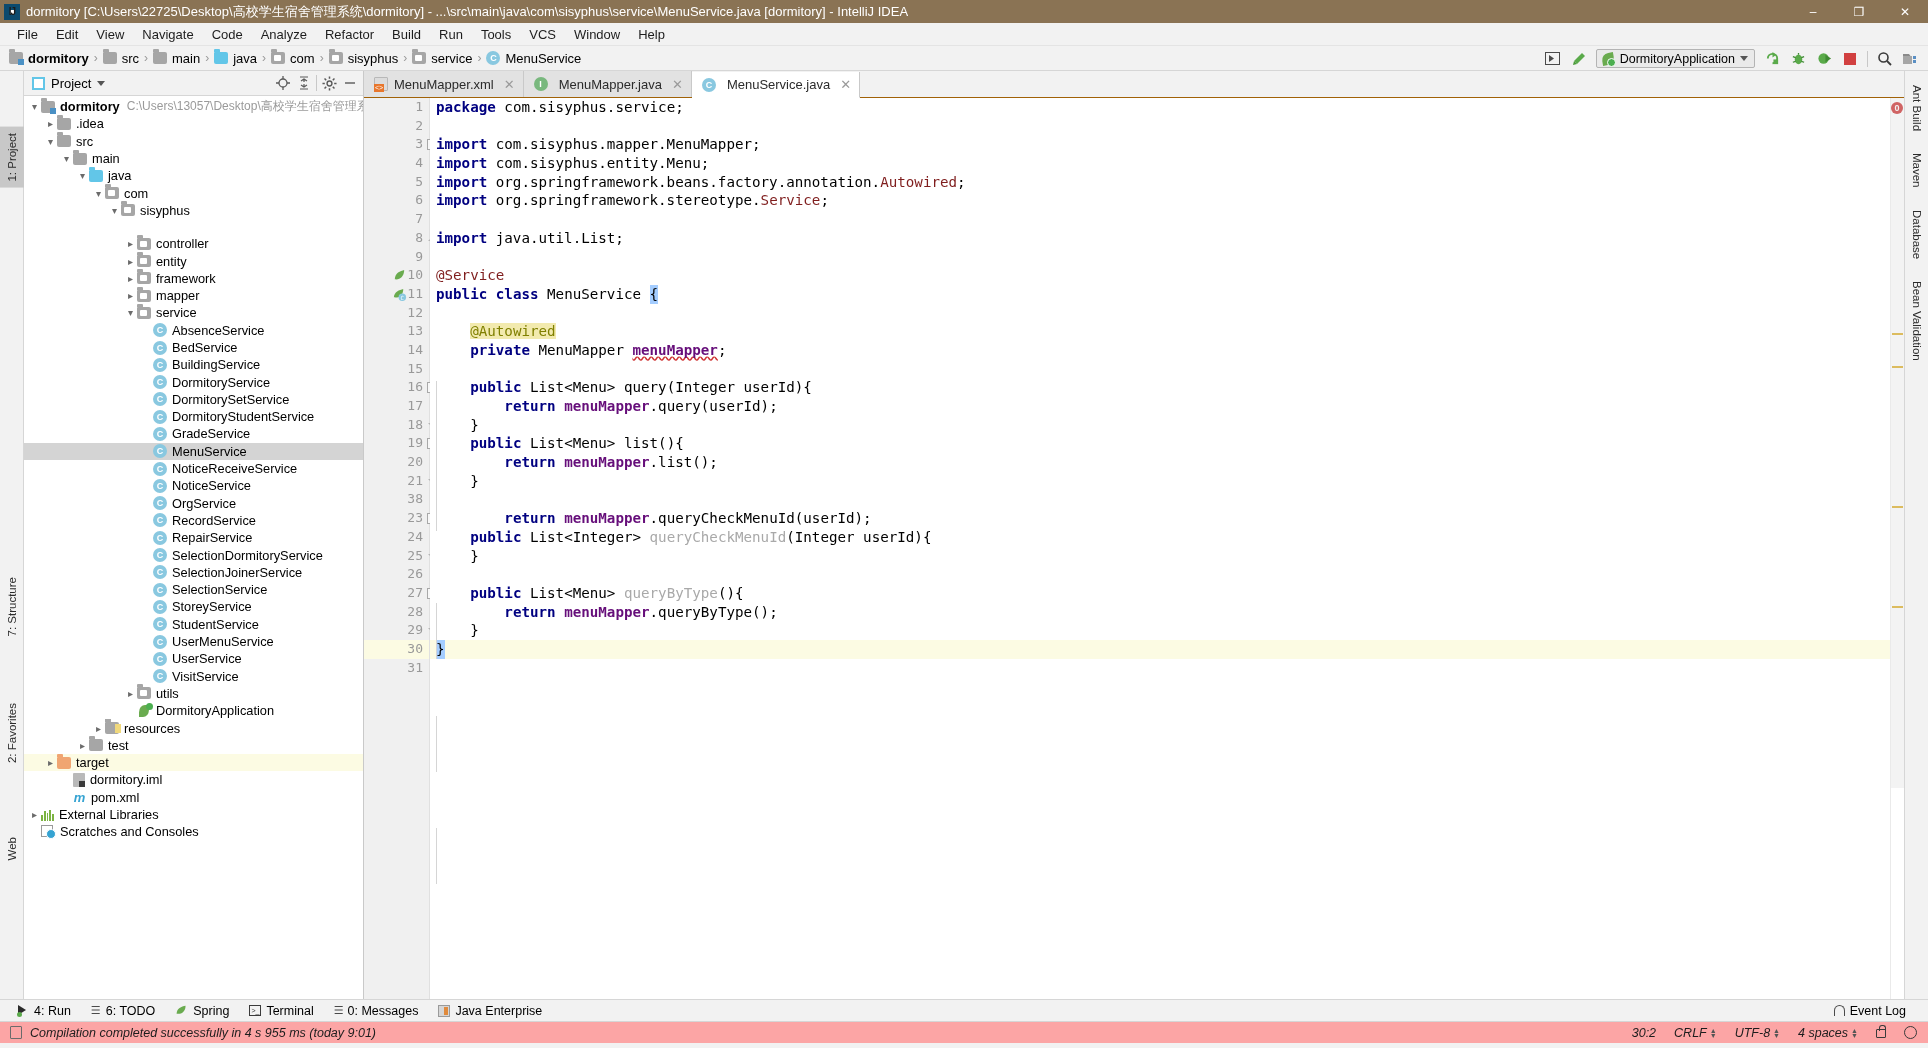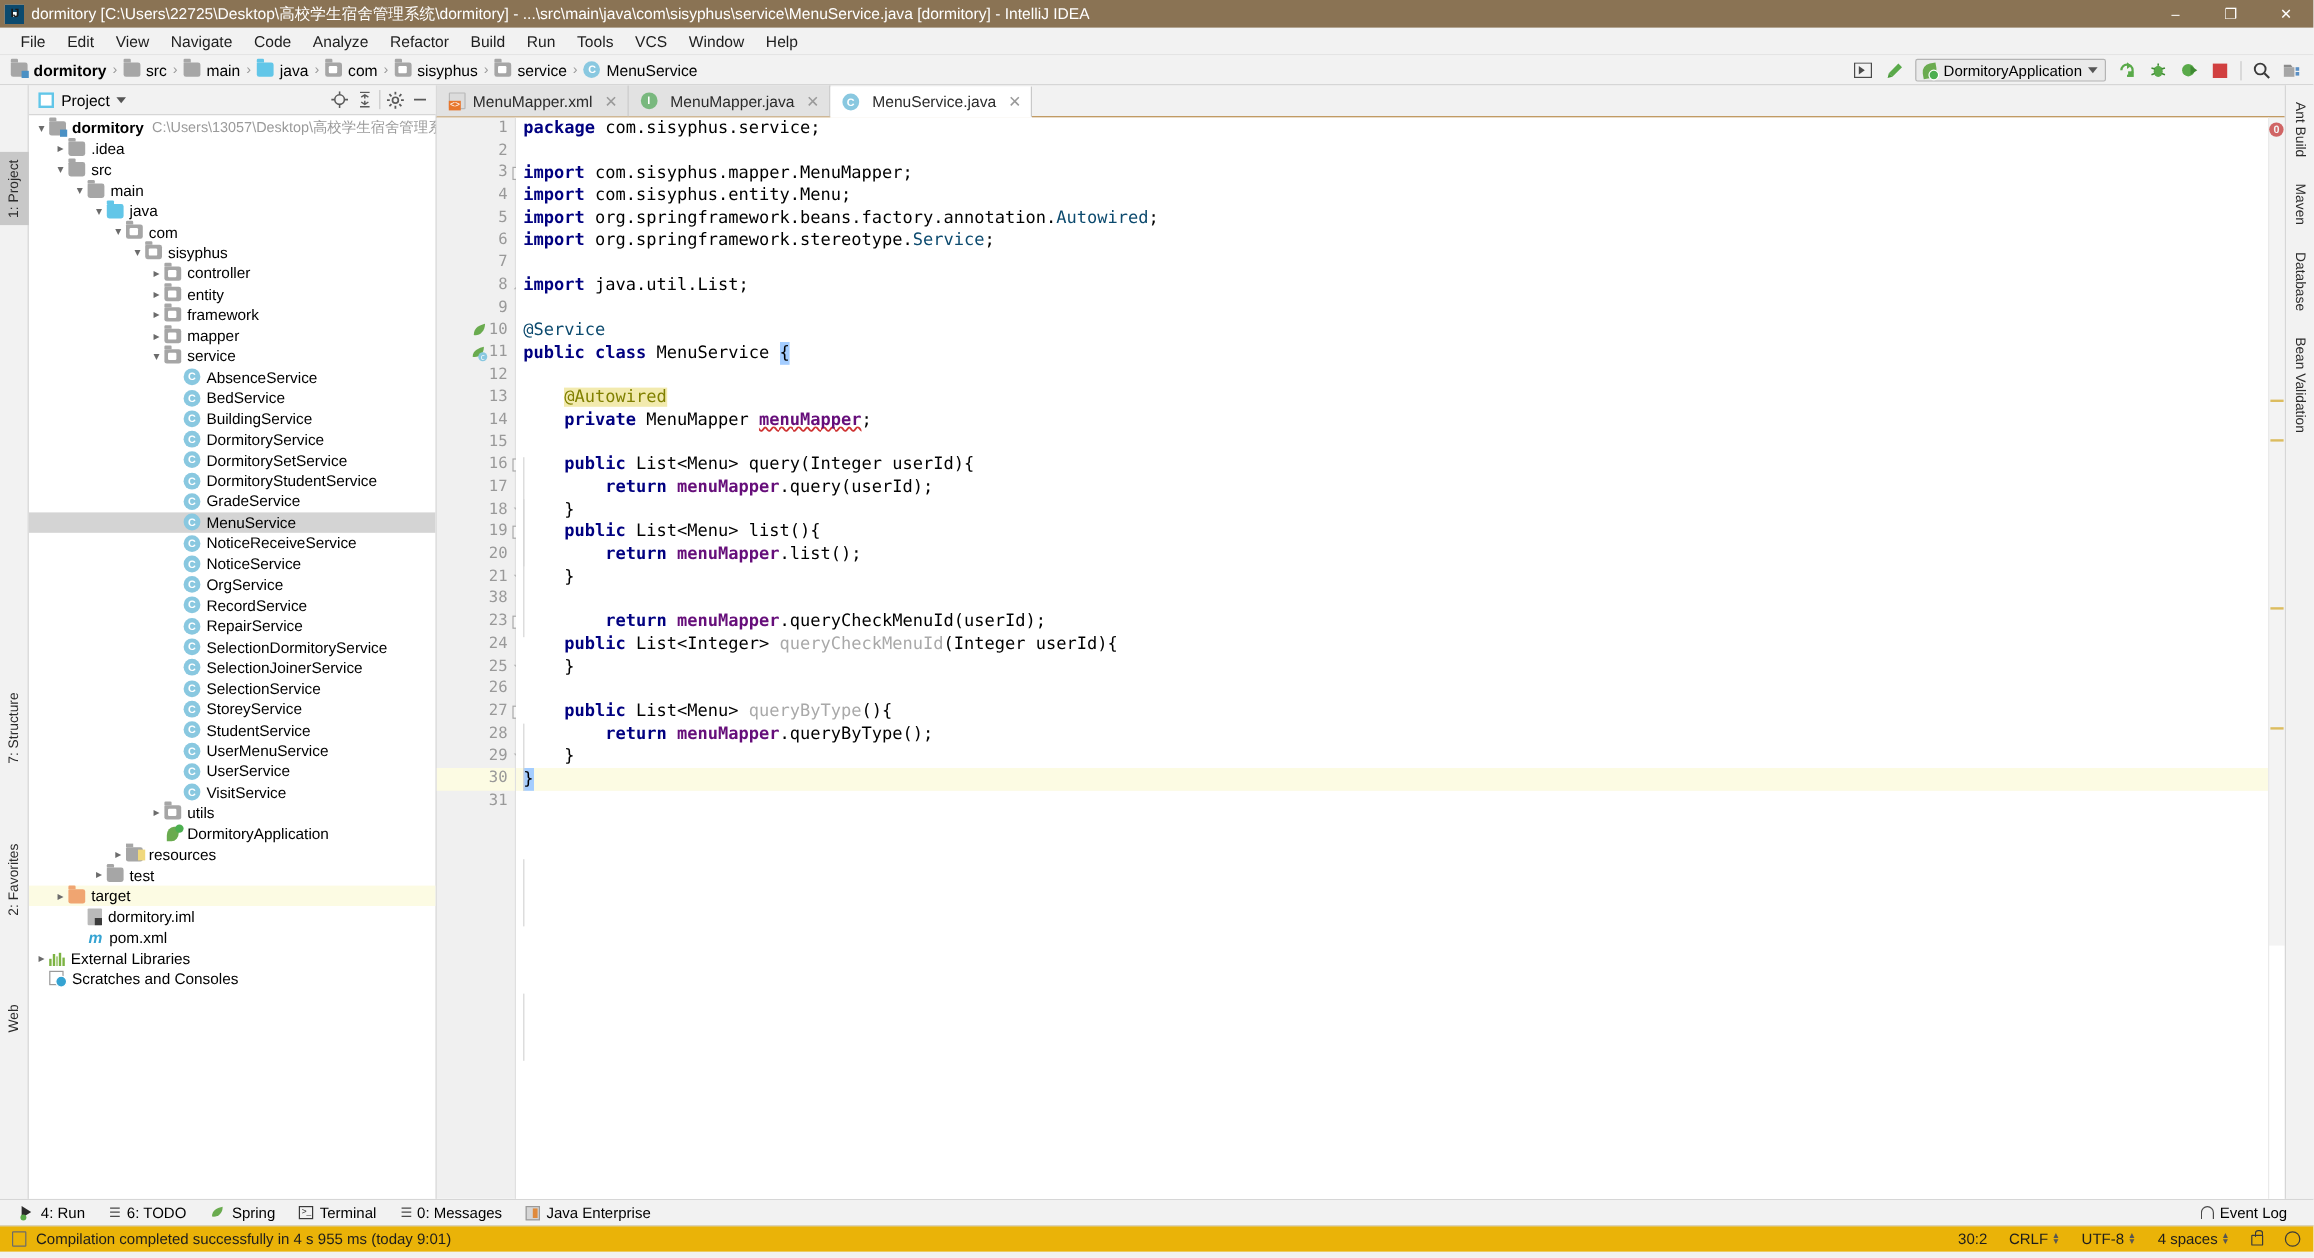--- a/index.html
+++ b/index.html
@@ -262,21 +262,21 @@
     border-right: 5px solid transparent; border-bottom: 5px solid #b5b5b5;
   }
   .code-wrap { flex: 1; position: relative; overflow: hidden; background: #ffffff; }
   .cline {
     height: 18.7px; line-height: 18.7px; white-space: pre;
     font-family: "DejaVu Sans Mono", monospace; font-size: 14.2px;
     color: #000000; padding-left: 6px;
   }
   .cline.hl { background: #fcfbe3; }
   .k { color: #000080; font-weight: bold; text-align: center; }
-  .an { color: #0c4a6e; }
+  .an { color: #7f1d1d; }
   .anhl { color: #808000; background: #f2eaae; }
   .fld { color: #660e7a; font-weight: bold; }
   .fldw { color: #660e7a; font-weight: bold;
           text-decoration: underline wavy #ce3333; text-decoration-skip-ink: none; }
   .mth { color: #a9a9a9; }
   .cursor-brace {
     background: #a4cdff; display: inline-block;
   }
   .indent-guide {
     position: absolute; width: 1px; background: #d5d5d5;
@@ -341,23 +341,23 @@
     width: 4px; background: #e08a3c;
   }
   .eventlog { margin-left: auto; margin-right: 16px; display: flex;
               align-items: center; gap: 5px; padding: 2px 6px; cursor: pointer; }
   .bell {
     width: 11px; height: 11px; border: 1.4px solid #4a4a4a; border-bottom: none;
     border-radius: 6px 6px 0 0; flex: none;
   }
 
   .statusbar {
-    height: 22px; background: #eab308; display: flex; align-items: center;
+    height: 22px; background: #fca5a5; display: flex; align-items: center;
     border-top: 1px solid #d6d6d6; font-size: 12.5px; padding-left: 10px;
-    color: #1d1d1d; position: relative;
+    color: #1d1d1d; position: relative; font-style: italic;
   }
   .sb-doc-ic {
     width: 12px; height: 13px; border: 1.4px solid #6b6b6b; margin-right: 8px;
     flex: none; border-radius: 1px;
   }
   .sb-right {
     position: absolute; right: 8px; display: flex; align-items: center; gap: 12px;
   }
   .sb-item { display: flex; align-items: center; gap: 3px; cursor: pointer; padding: 2px 3px; }
   .arrows-ud { display: inline-flex; flex-direction: column; line-height: 5px;
@@ -588,21 +588,21 @@
           <div class="trow" style="padding-left: 68px;">
             <span class="arrow exp"></span>
             <span class="folder-ic pkg"></span>
             <span class="tlabel">com</span>
           </div>
           <div class="trow" style="padding-left: 84px;">
             <span class="arrow exp"></span>
             <span class="folder-ic pkg"></span>
             <span class="tlabel">sisyphus</span>
           </div>
-          <div class="trow" style="padding-left: 100px;">
+          <div class="trow" style="padding-left: 100px; margin-top: 16px;">
             <span class="arrow col"></span>
             <span class="folder-ic pkg"></span>
             <span class="tlabel">controller</span>
           </div>
           <div class="trow" style="padding-left: 100px;">
             <span class="arrow col"></span>
             <span class="folder-ic pkg"></span>
             <span class="tlabel">entity</span>
           </div>
           <div class="trow" style="padding-left: 100px;">

